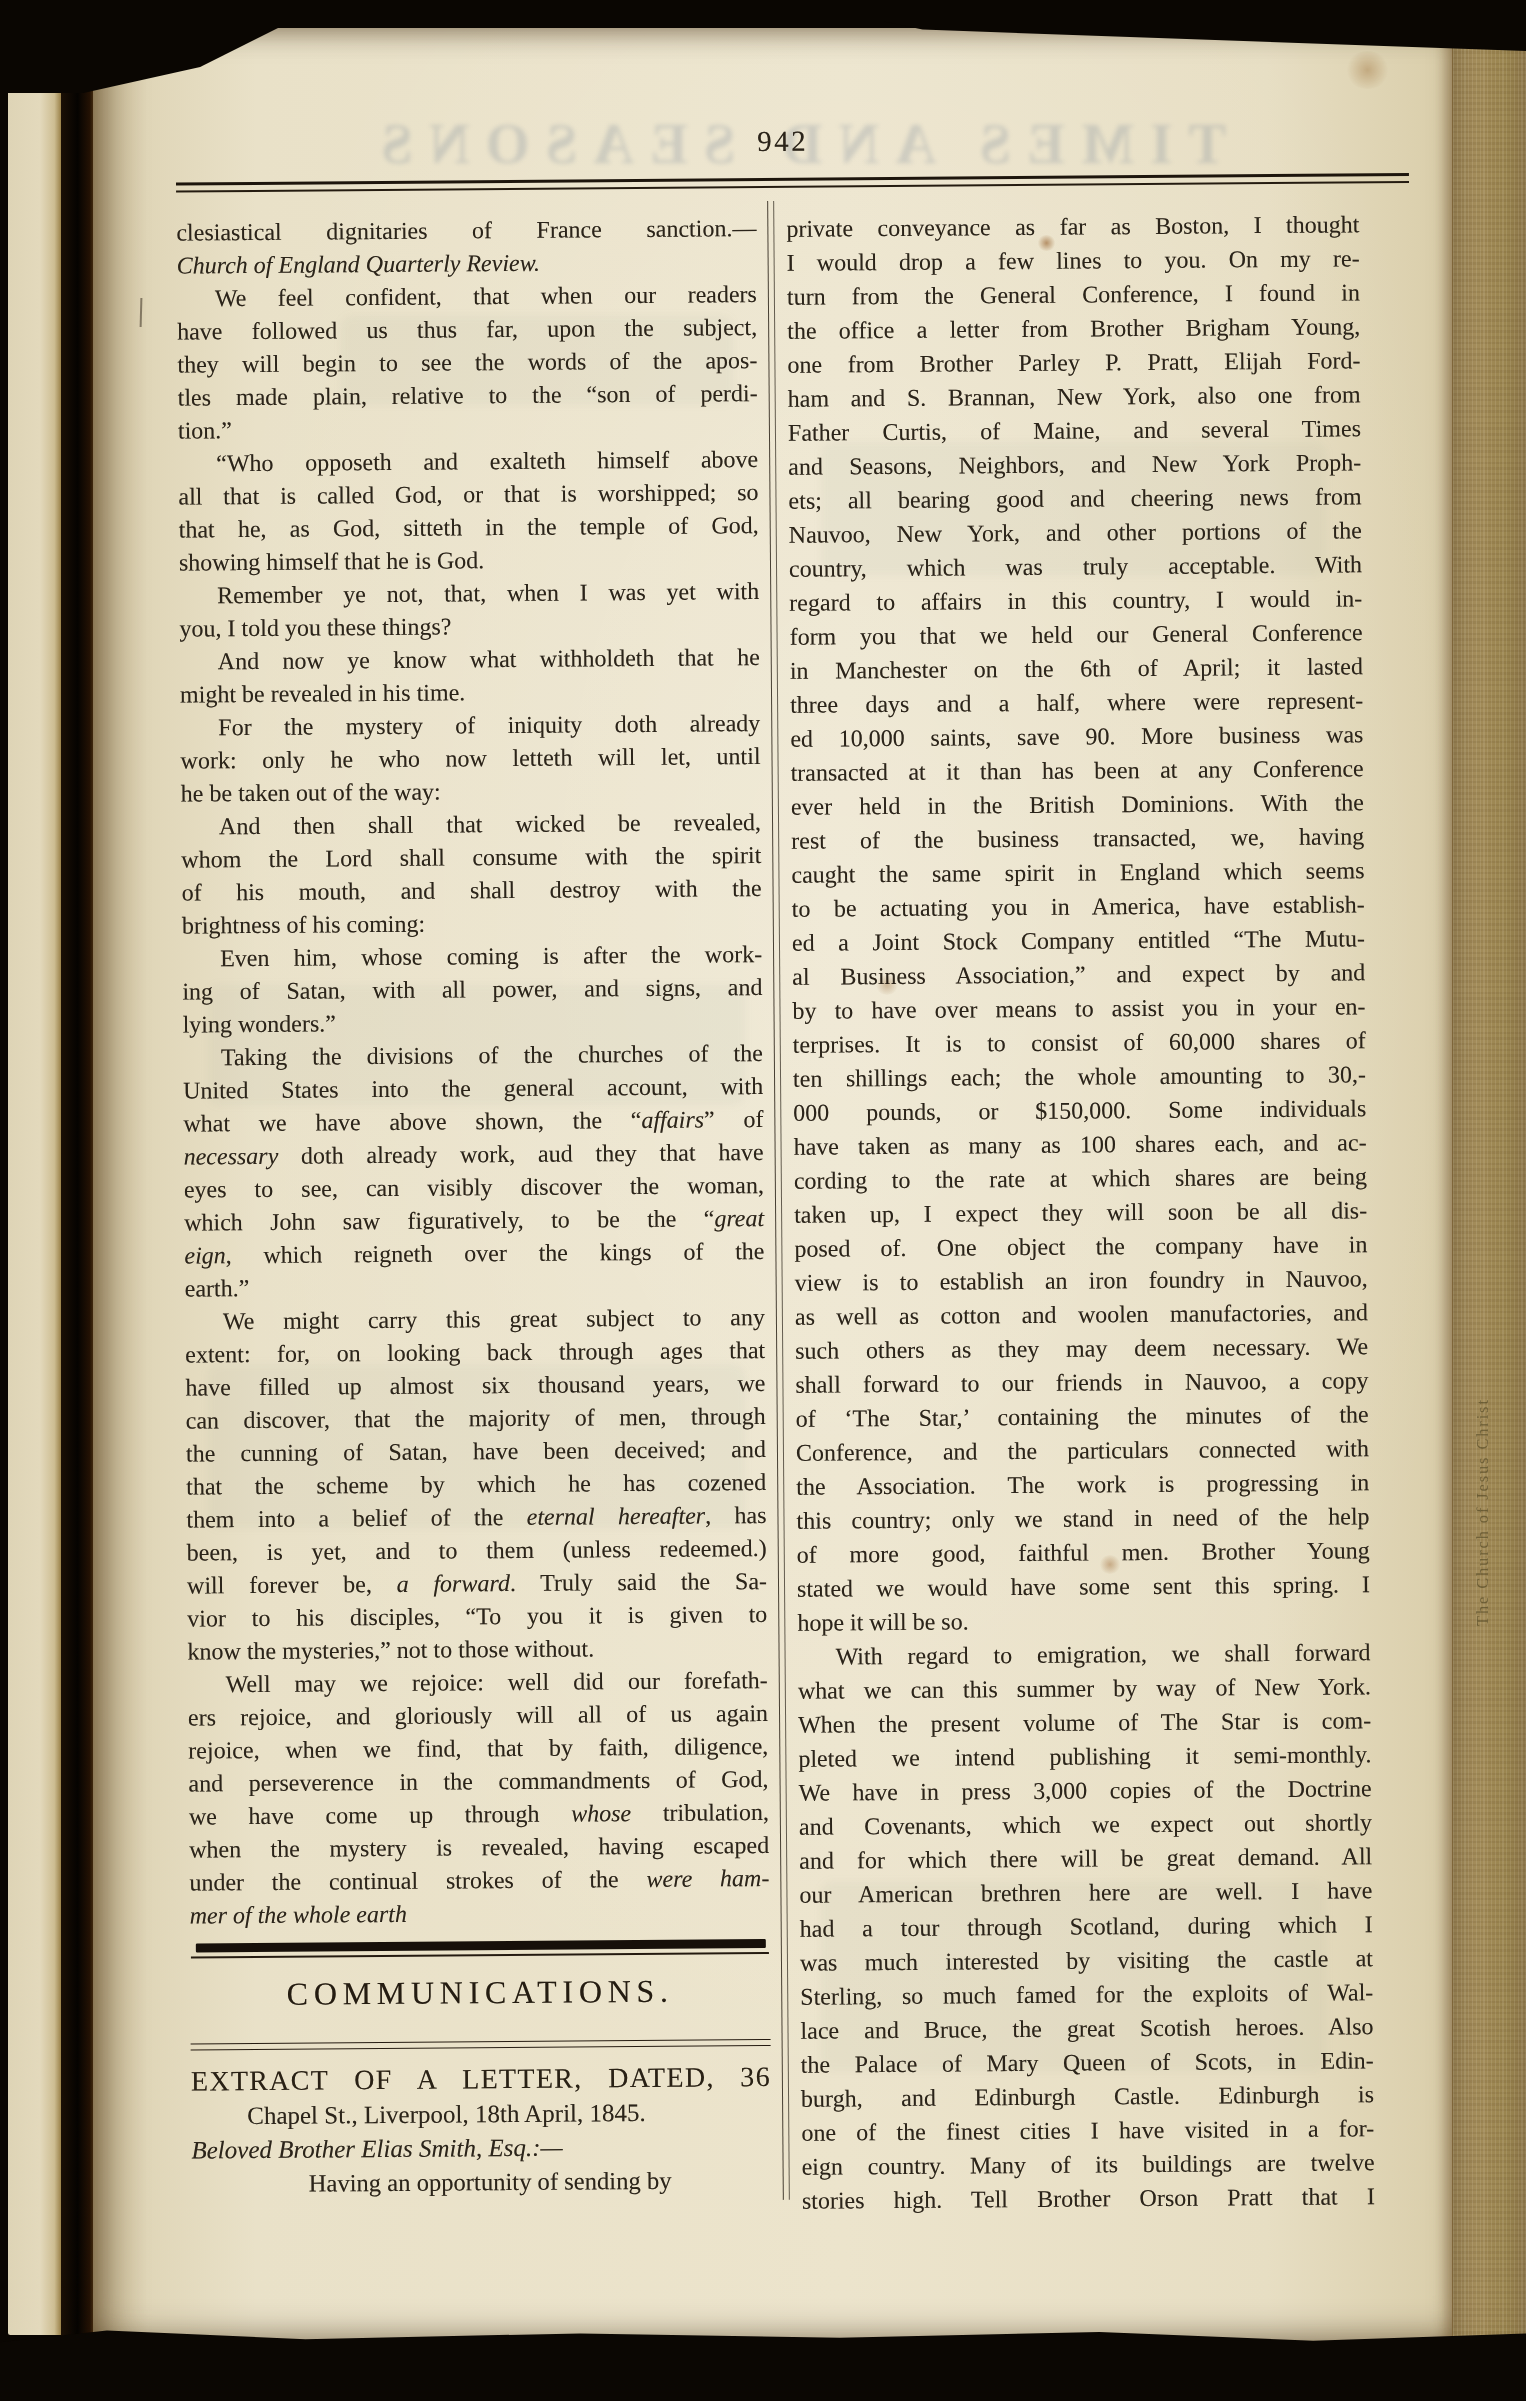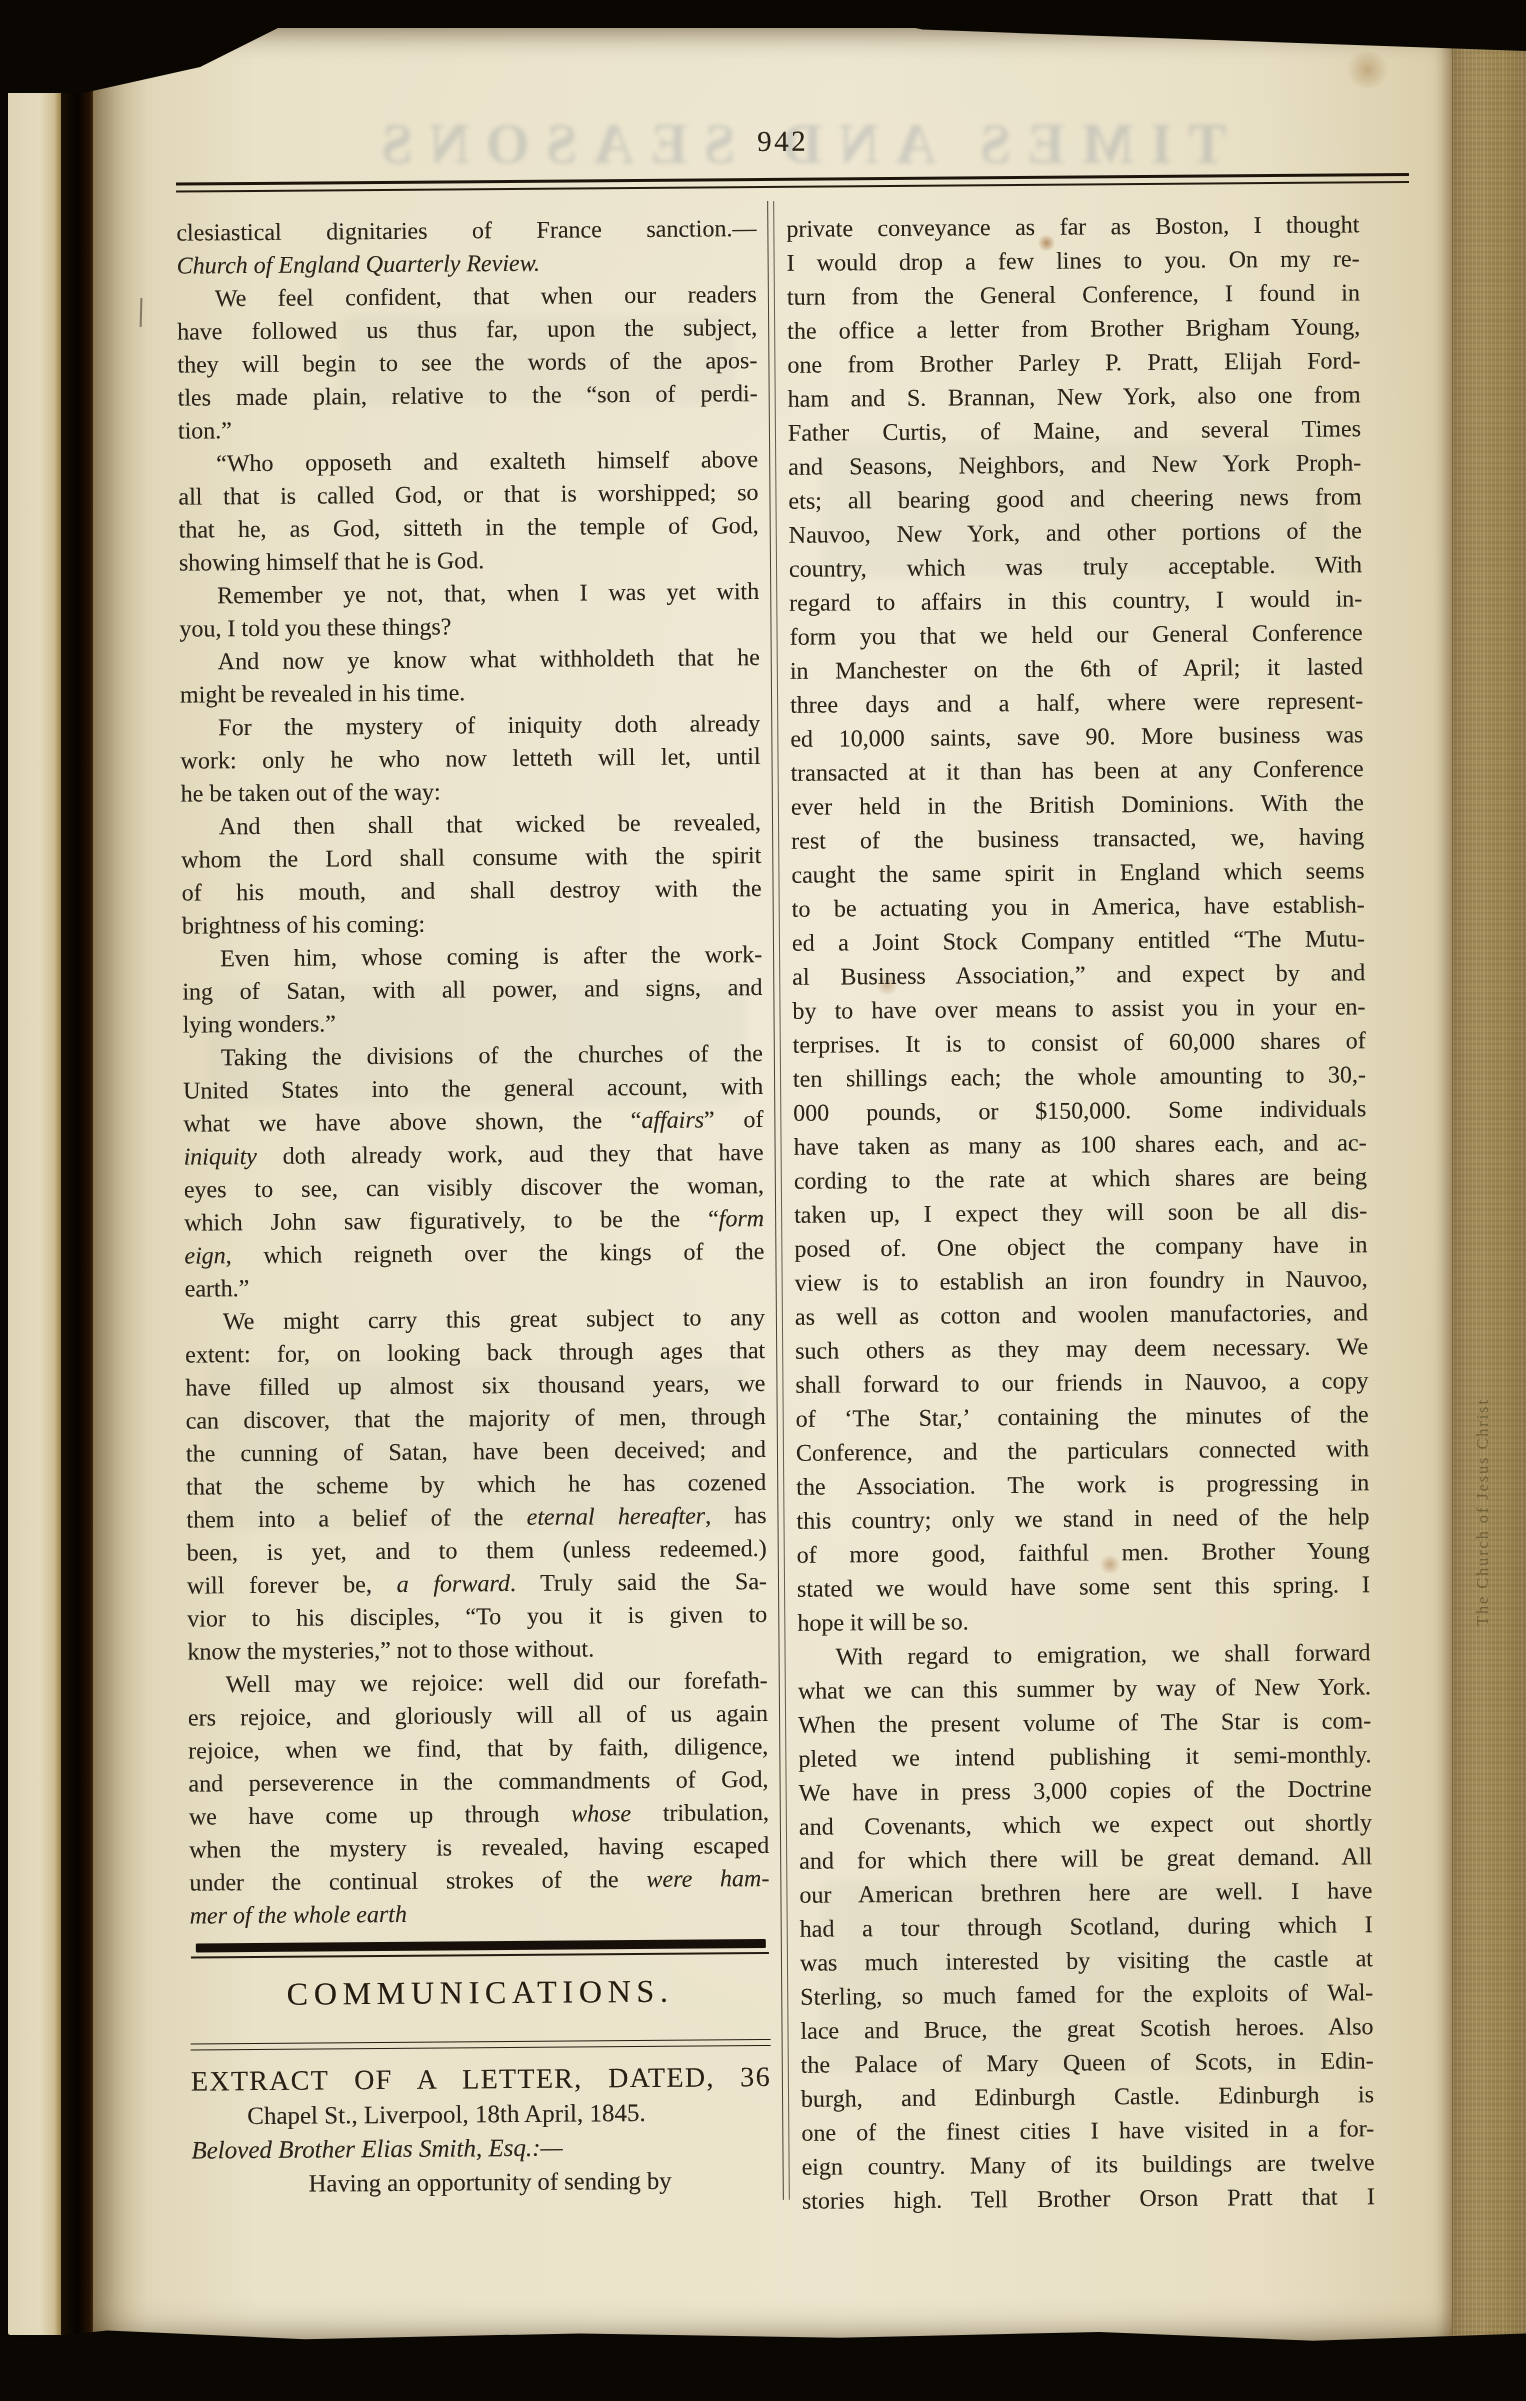--- a/index.html
+++ b/index.html
@@ -159,23 +159,23 @@
         <div class="tl ind">And then shall that wicked be revealed,</div>
         <div class="tl">whom the Lord shall consume with the spirit</div>
         <div class="tl">of his mouth, and shall destroy with the</div>
         <div class="tl last">brightness of his coming:</div>
         <div class="tl ind">Even him, whose coming is after the work-</div>
         <div class="tl">ing of Satan, with all power, and signs, and</div>
         <div class="tl last">lying wonders.”</div>
         <div class="tl ind">Taking the divisions of the churches of the</div>
         <div class="tl">United States into the general account, with</div>
         <div class="tl">what we have above shown, the “<i>affairs</i>” of</div>
-        <div class="tl"><i>iniquity</i> doth already work, aud they that have</div>
+        <div class="tl"><i>necessary</i> doth already work, aud they that have</div>
         <div class="tl">eyes to see, can visibly discover the woman,</div>
-        <div class="tl">which John saw figuratively, to be the “<i>form</i></div>
+        <div class="tl">which John saw figuratively, to be the “<i>great</i></div>
         <div class="tl"><i>eign</i>, which reigneth over the kings of the</div>
         <div class="tl last">earth.”</div>
         <div class="tl ind">We might carry this great subject to any</div>
         <div class="tl">extent: for, on looking back through ages that</div>
         <div class="tl">have filled up almost six thousand years, we</div>
         <div class="tl">can discover, that the majority of men, through</div>
         <div class="tl">the cunning of Satan, have been deceived; and</div>
         <div class="tl">that the scheme by which he has cozened</div>
         <div class="tl">them into a belief of the <i>eternal hereafter</i>, has</div>
         <div class="tl">been, is yet, and to them (unless redeemed.)</div>

